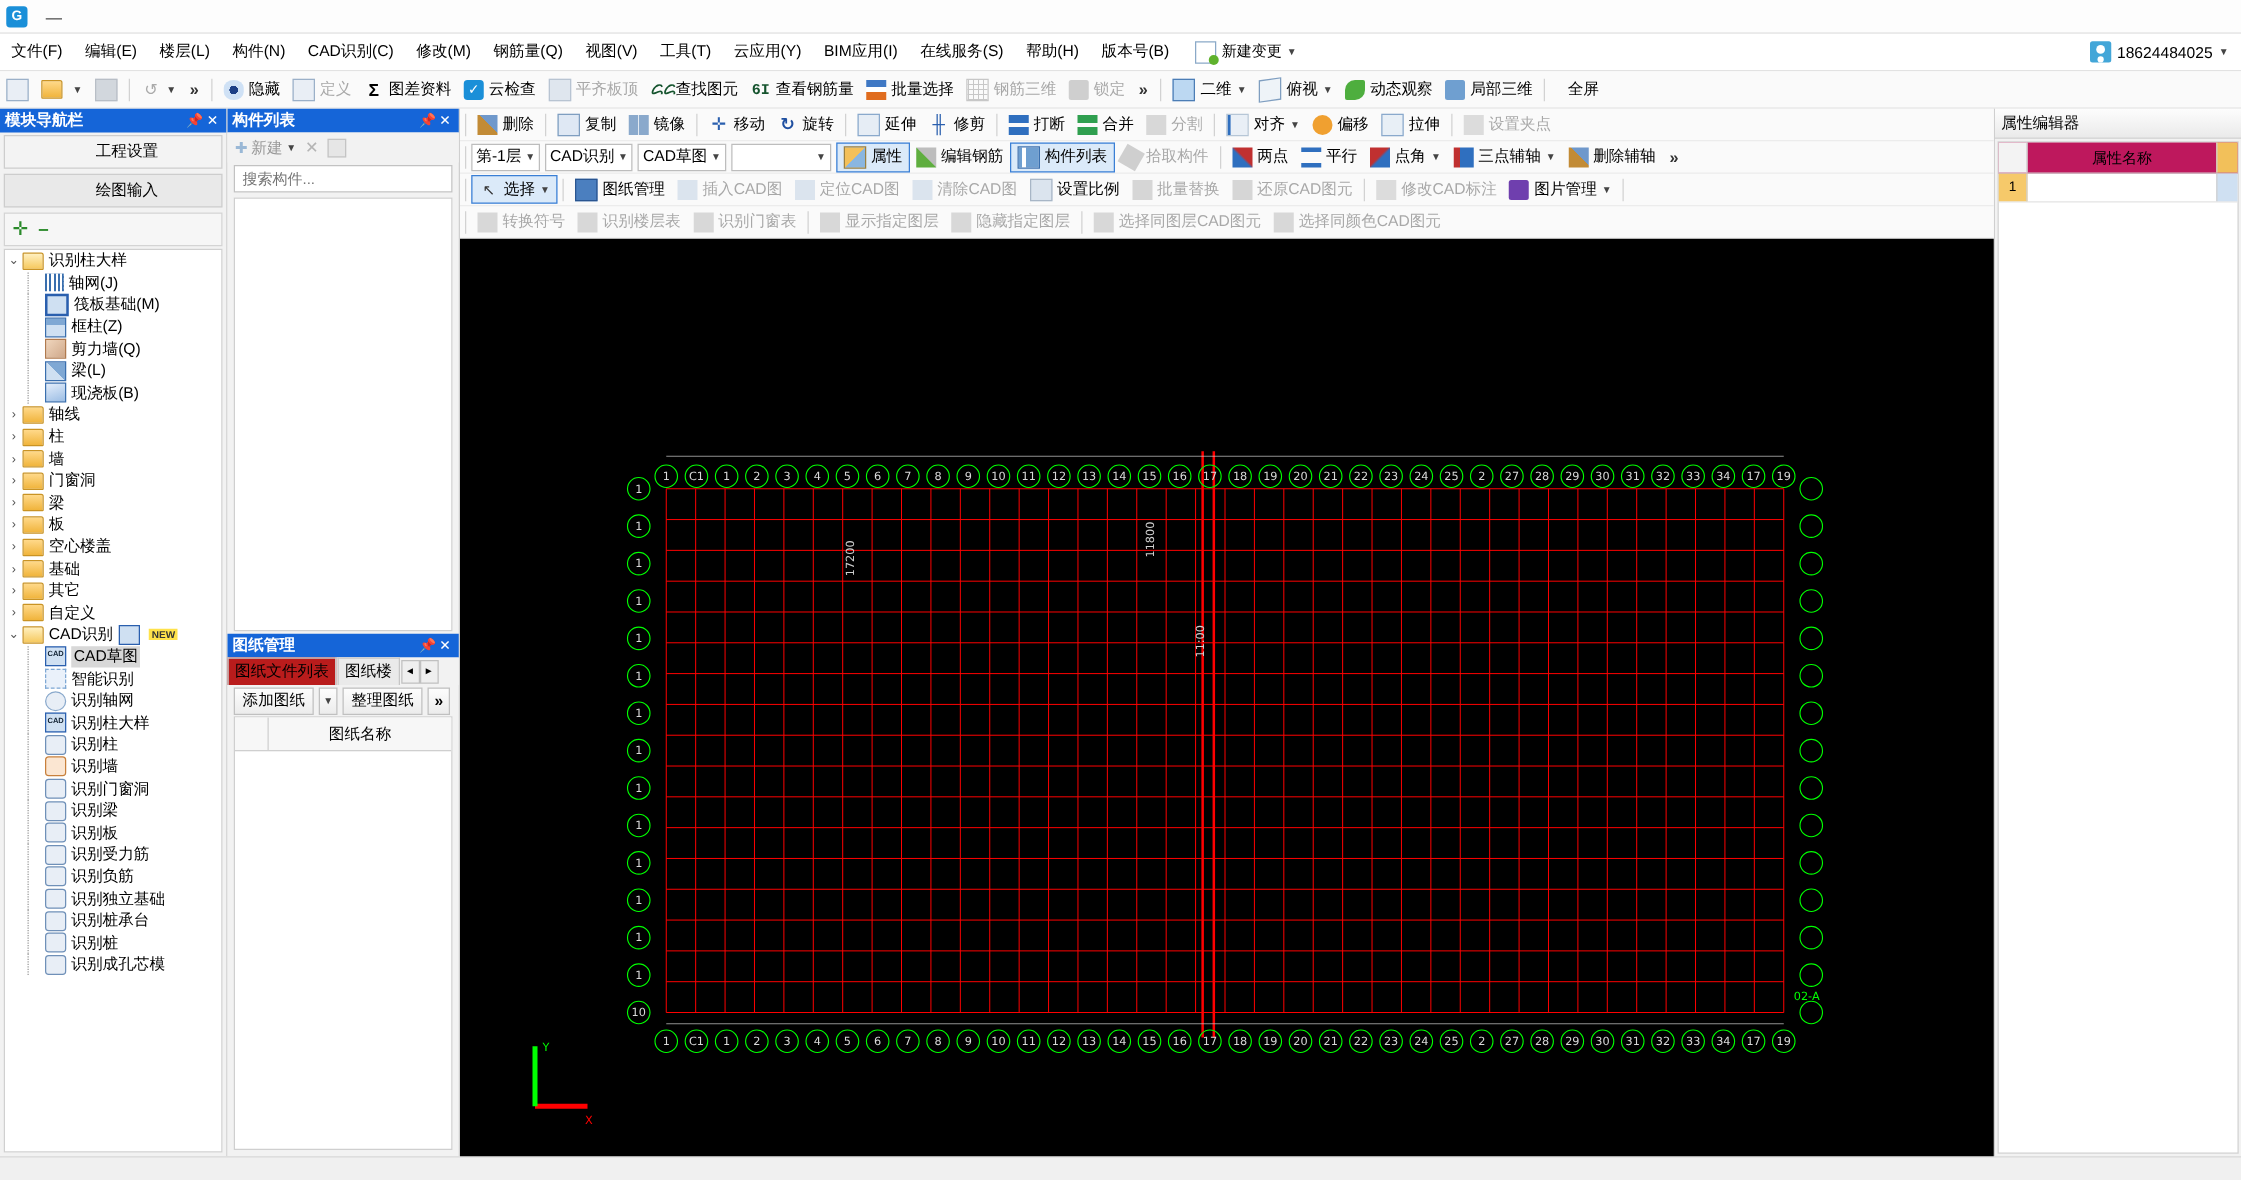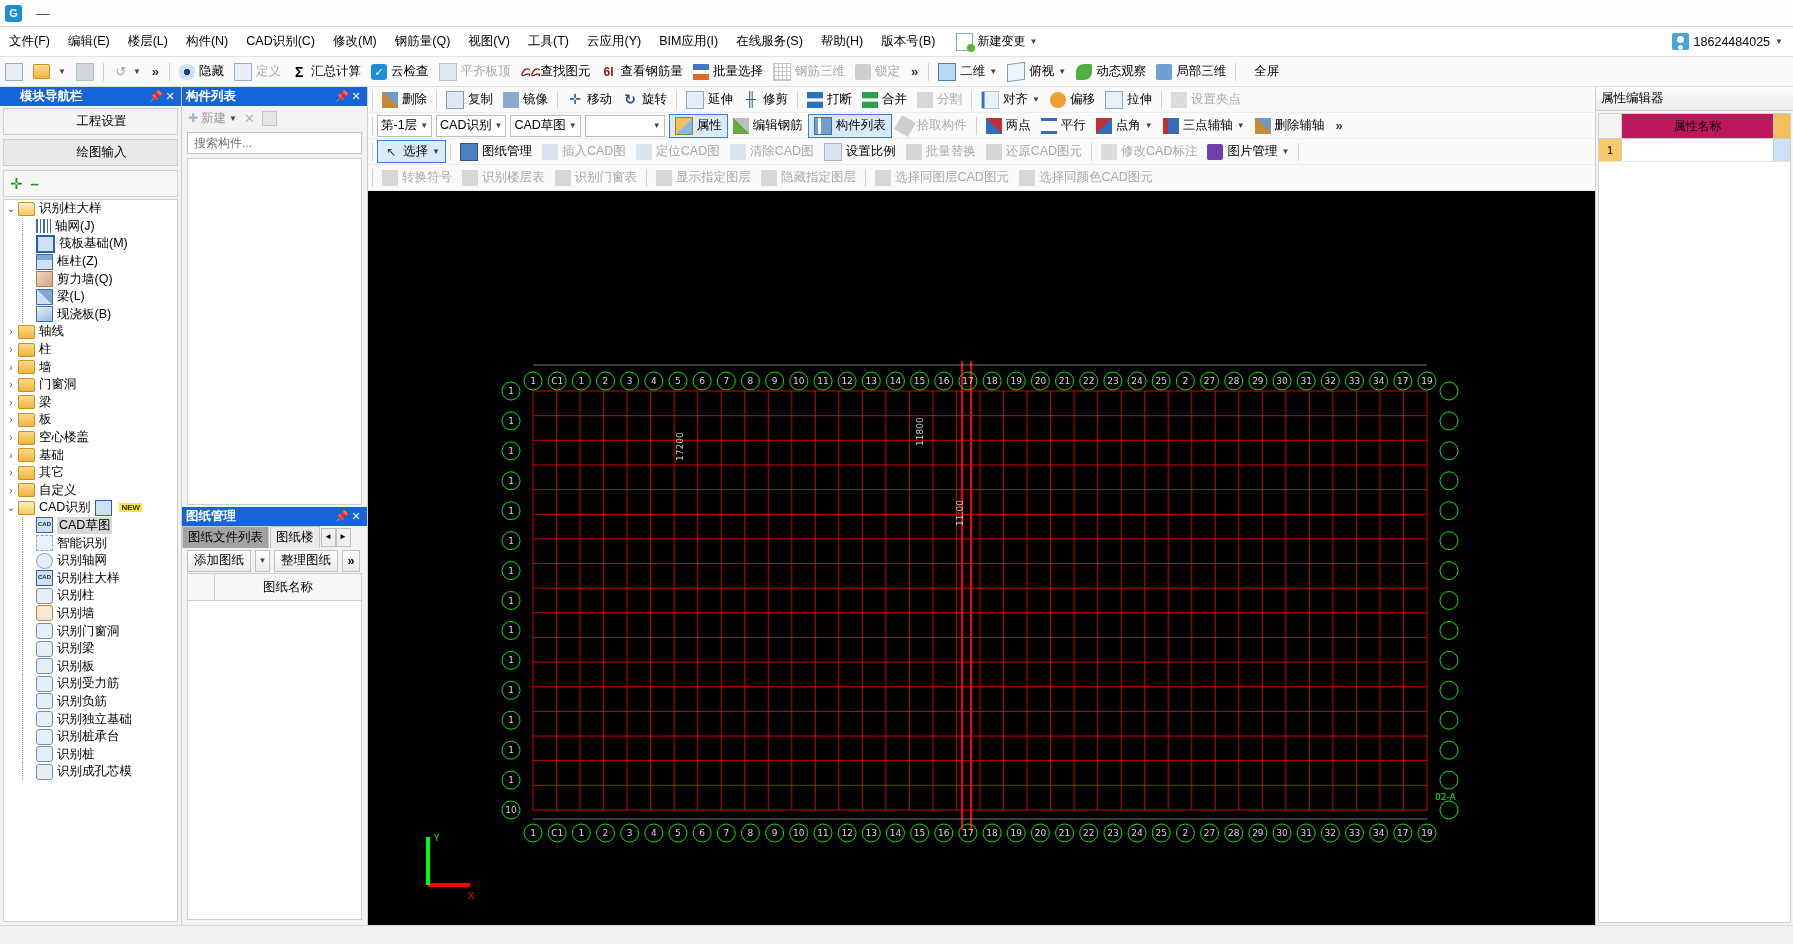--- a/index.html
+++ b/index.html
@@ -39,21 +39,21 @@
   .vsep{width:1px;height:18px;background:#d2d2d2;margin:0 4px;}
   .chev{font-size:13px;color:#333;padding:0 6px;font-weight:bold;}
 
   
   .ico{width:16px;height:16px;display:inline-block;position:relative;flex:0 0 16px;}
   .ico.eye{background:radial-gradient(circle at 50% 50%,#1c3f86 0 30%,#cfe1f5 31% 100%);border-radius:50%/40%;}
   .ico.def{background:#e9eef5;border:1px solid #9bb0c8;}
   .ico.sigma{font-size:14px;font-weight:bold;line-height:16px;text-align:center;background:none;}
   .ico.cloud{background:#1a8fd8;border-radius:3px;color:#fff;font-size:11px;line-height:16px;text-align:center;}
   .ico.flat{background:#dfe6ee;border:1px solid #b8c4d2;}
-  .ico.find{color:#7f1d1d;font-size:12px;line-height:16px;font-weight:bold;text-align:center;}
+  .ico.find{color:#14532d;font-size:12px;line-height:16px;font-weight:bold;text-align:center;font-family:Liberation Mono, monospace;}
   .ico.bars{background:linear-gradient(#3f78c4 0 35%,#fff 36% 60%,#e06c1e 61% 100%);}
   .ico.grid3d{background:repeating-linear-gradient(90deg,#c7c7c7 0 1px,transparent 1px 4px),
                         repeating-linear-gradient(0deg,#c7c7c7 0 1px,transparent 1px 4px);border:1px solid #c7c7c7;}
   .ico.lock{background:#cfcfcf;border-radius:2px;}
   .ico.sq2d{background:#bcd8f2;border:1px solid #4c7db5;}
   .ico.cube{background:#eef3f8;border:1px solid #7f9ec0;transform:skewY(-8deg);}
   .ico.green{background:#4eae3e;border-radius:50% 10% 50% 10%;}
   .ico.blue3d{background:#6f9fd0;border-radius:2px;}
   .ico.del{background:linear-gradient(45deg,#c28b36 0 55%,#6f98cb 56% 100%);}
   .ico.cp{background:#dfe8f4;border:1px solid #7f9ec0;}
@@ -91,21 +91,21 @@
   .ico.pic{background:#6f3fae;border-radius:2px;}
   .ico.cvt{background:#d8d8d8;}
 
   
   .body{flex:1;display:flex;min-height:0;}
 
   
   .navpanel{width:181px;background:#f2f2f2;display:flex;flex-direction:column;border-right:1px solid #cfcfcf;}
   .panel-head{height:19px;background:#1565d8;color:#fff;display:flex;align-items:center;
       padding:0 4px;font-size:12.5px;font-weight:bold;}
-  .panel-head .ptitle{flex:1;margin-left:16px;}
+  .panel-head .ptitle{flex:1;}
   .pin,.xbtn{width:14px;text-align:center;font-size:11px;color:#fff;}
   .navbtn{height:25px;margin:2px 3px;background:#f3f3f3;border:1px solid #cdcdcd;
      display:flex;align-items:center;justify-content:center;font-size:12.5px;padding-left:22px;}
   .navbtn.sel{background:#e9e9e9;}
   .pmtoolbar{height:25px;border:1px solid #d4d4d4;margin:2px 3px;background:#f6f6f6;display:flex;align-items:center;gap:8px;padding:0 6px;}
   .pm{font-size:15px;font-weight:bold;color:#2a8a2a;line-height:14px;}
   .tree{flex:1;background:#fff;border:1px solid #d0d0d0;margin:0 3px 3px 3px;overflow:hidden;position:relative;}
   .tnode{height:17.6px;display:flex;align-items:center;font-size:12.5px;white-space:nowrap;}
   .tnode.sub{padding-left:18px;}
   .exp{width:14px;text-align:center;font-size:10px;color:#555;}
@@ -133,21 +133,21 @@
   .cl-new{color:#9a9a9a;font-size:12.5px;display:flex;align-items:center;gap:3px;}
   .cl-new .plus{color:#9ab8d6;font-size:12px;}
   .cl-x{color:#b5b5b5;font-size:13px;}
   .cl-cp{width:13px;height:13px;background:#e6e6e6;border:1px solid #c4c4c4;}
   .srchrow{margin:2px 5px;height:20px;background:#fff;border:1px solid #c2c2c2;display:flex;align-items:center;padding:0 4px;gap:32px;}
   .srchrow input{border:0;outline:0;flex:1;font-size:12px;color:#9a9a9a;font-family:inherit;background:transparent;}
   .magglass{color:#1565d8;font-size:12px;}
   .cl-body{flex:1;background:#fff;border:1px solid #cfcfcf;margin:2px 5px;}
   .dwg-tabs{display:flex;align-items:center;height:22px;background:#f2f2f2;font-size:12.5px;}
   .dtab{padding:2px 5px;border:1px solid #c6c6c6;border-bottom:0;background:#eaeaea;margin-right:1px;}
-  .dtab.active{background:#a3a3a3;}
+  .dtab.active{background:#b91c1c;}
   .arrbtn{width:13px;height:17px;border:1px solid #c0c0c0;background:#efefef;font-size:8px;text-align:center;line-height:16px;}
   .dwg-tools{height:25px;display:flex;align-items:center;gap:4px;padding:0 5px;}
   .btn2{height:20px;border:1px solid #c0c0c0;background:linear-gradient(#fdfdfd,#ececec);
      font-size:12.5px;padding:0 6px;display:flex;align-items:center;}
   .dwg-table{flex:1;background:#fff;border:1px solid #cfcfcf;margin:0 5px 5px 5px;}
   .dwg-th{height:26px;display:flex;border-bottom:1px solid #cfcfcf;background:#f7f7f7;}
   .dwg-th .c1{width:26px;border-right:1px solid #cfcfcf;}
   .dwg-th .c2{flex:1;display:flex;align-items:center;justify-content:center;font-size:12.5px;}
 
   
@@ -245,21 +245,21 @@
     <div class="tb">
         <span class="ico eye"></span>
         <span>隐藏</span>
       </div>
     <div class="tb dim">
         <span class="ico def"></span>
         <span>定义</span>
       </div>
     <div class="tb">
         <span class="ico sigma">Σ</span>
-        <span>汇总计算</span>
+        <span>图差资料</span>
       </div>
     <div class="tb">
         <span class="ico cloud">✓</span>
         <span>云检查</span>
       </div>
     <div class="tb dim">
         <span class="ico flat"></span>
         <span>平齐板顶</span>
       </div>
     <div class="tb">

